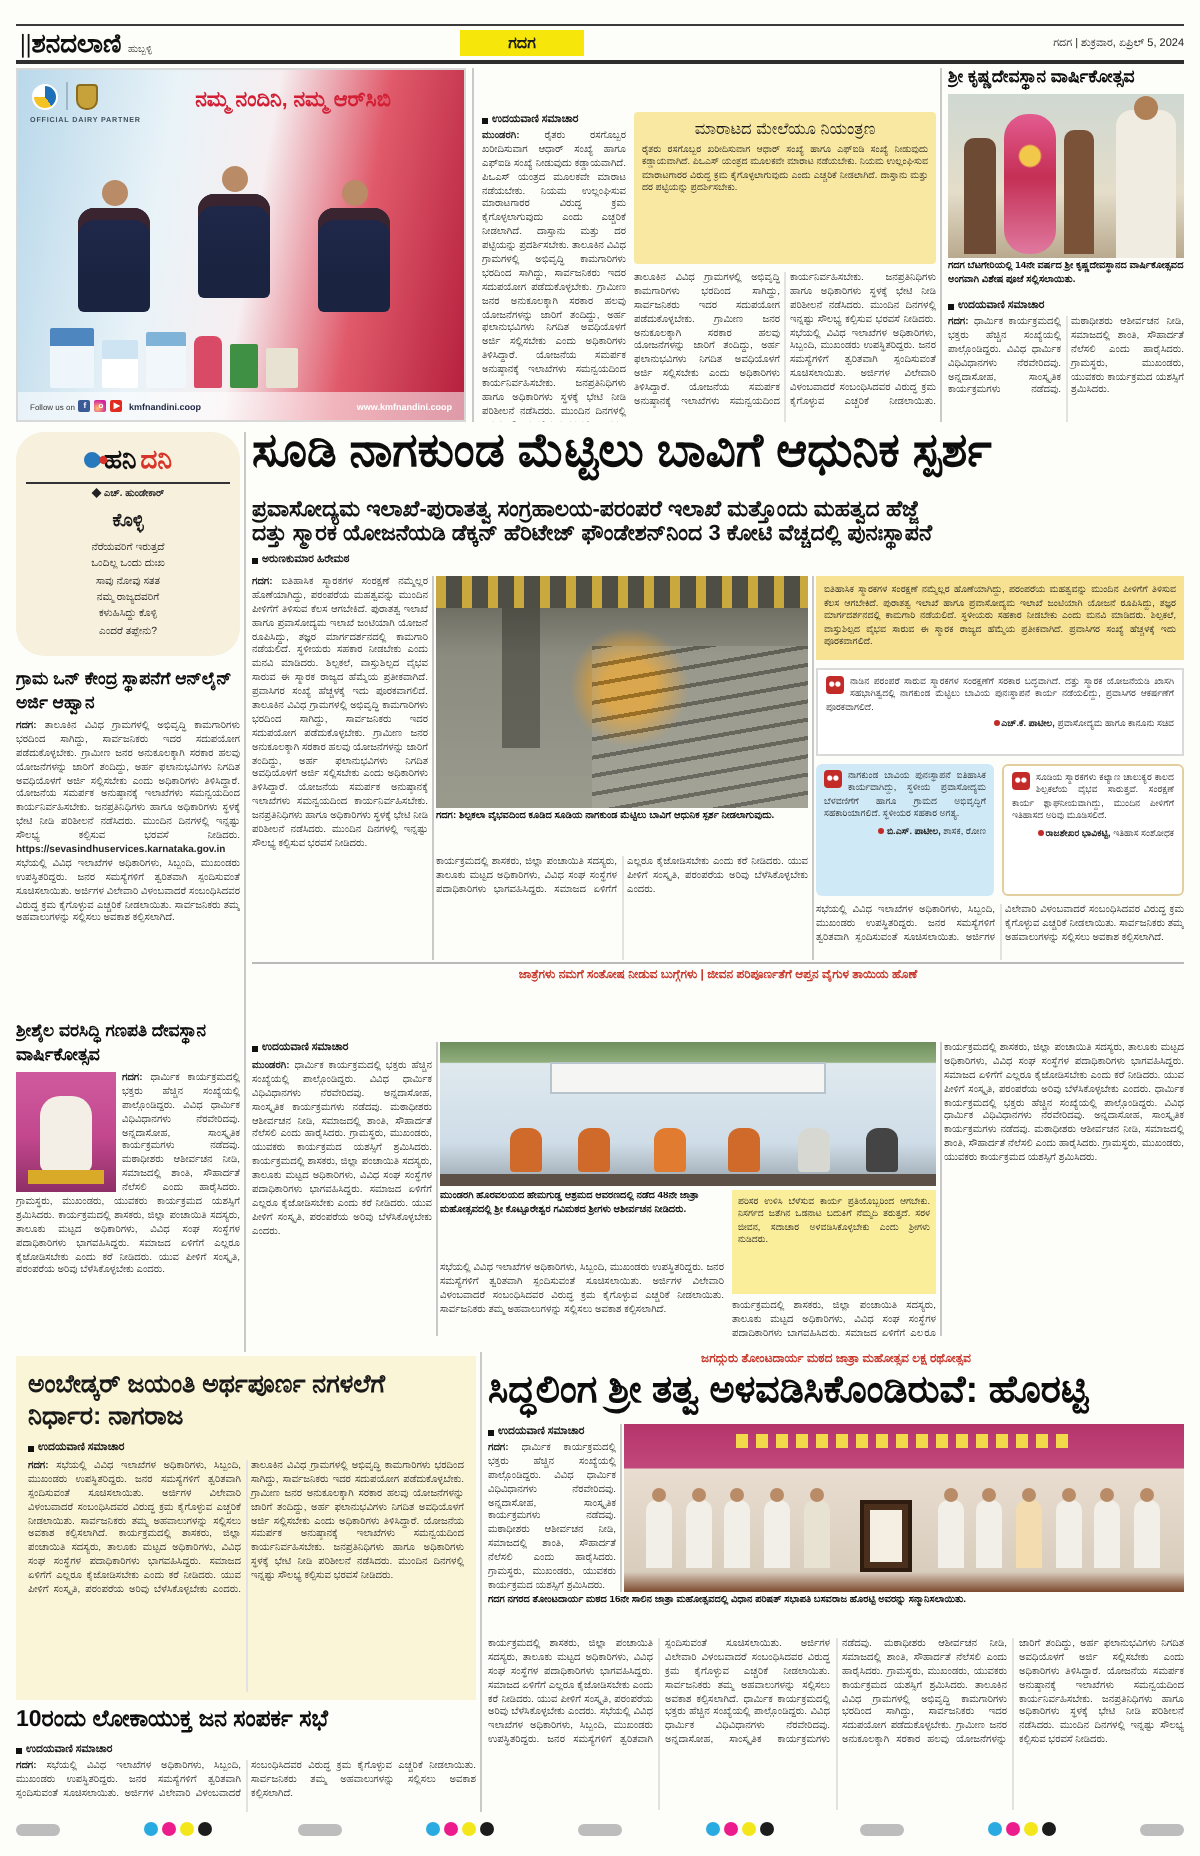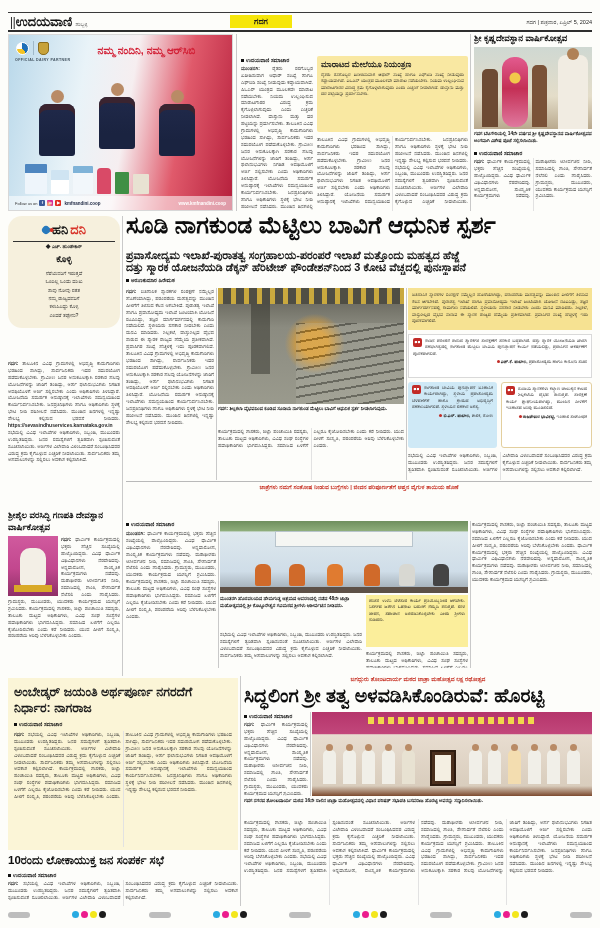--- a/index.html
+++ b/index.html
@@ -54,21 +54,21 @@
   .cols2{column-count:2;column-gap:5px;column-rule:1px solid #e2e2e2}
   .cols4{column-count:4;column-gap:6px;column-rule:1px solid #e2e2e2}
   .caption{font-size:4.9px;font-weight:bold;line-height:1.35;color:#101010;overflow:hidden}
   .kicker{font-size:6px;font-weight:bold;color:#c8372a;text-align:center;white-space:nowrap;overflow:hidden}
 
   
   .fert-head{left:241px;top:33px;width:227px;height:21px;font-size:15px;white-space:nowrap}
   .fert-byline{left:241px;top:57px;width:72px}
   .fert-col1{left:241px;top:65px;width:72px;height:146px}
   .fert-ybox{left:317px;top:56px;width:151px;height:76px;background:#f9e8a2;border-radius:2px;padding:4px;overflow:hidden}
-  .fert-ybox .t{font-size:8.2px;font-weight:bold;text-align:left;margin-bottom:2px}
+  .fert-ybox .t{font-size:8.2px;font-weight:normal;text-align:center;margin-bottom:2px}
   .fert-ybox .x{font-size:4.7px;line-height:1.38;text-align:justify}
   .fert-cols{left:317px;top:136px;width:151px;height:75px}
 
   
   .kri-head{left:474px;top:33px;width:118px;height:12px;font-size:8.6px;white-space:nowrap}
   .photo-krishna{left:474px;top:47px;width:118px;height:82px;overflow:hidden;background:linear-gradient(180deg,#cfd8d2 0%,#e4ddc9 60%,#b9a98e 100%)}
   .kri-figl{position:absolute;left:8px;top:22px;width:16px;height:58px;background:#6d4a33;border-radius:5px 5px 0 0}
   .kri-figl2{position:absolute;left:58px;top:18px;width:15px;height:62px;background:#7a5238;border-radius:5px 5px 0 0}
   .kri-idol{position:absolute;left:28px;top:10px;width:26px;height:70px;border-radius:12px;background:radial-gradient(circle at 50% 30%,#f2c84b 0 5px,transparent 6px),linear-gradient(180deg,#e35b8f 0%,#c42f55 45%,#e0799f 100%)}
   .kri-figr{position:absolute;right:4px;top:8px;width:30px;height:74px;background:#f1ece2;border-radius:8px 8px 0 0}
@@ -172,21 +172,21 @@
   .cmyk i{width:7px;height:7px;border-radius:50%;display:block}
   .dc{background:#29abe2}.dm{background:#ec1c8d}.dy{background:#f3e71c}.dk{background:#1c1c1c}
 </style>
 </head>
 <body>
 
 <div class="page">
 
   <div class="abs rule-top"></div>
   <div class="abs mast-logo">
-    <span>||</span><span>ಉದಯವಾಣಿ</span>
+    <span>||</span><span>ಶನದಲಾಣಿ</span>
     <span class="ed">ಹುಬ್ಬಳ್ಳಿ</span>
   </div>
   <div class="abs page-label">ಗದಗ</div>
   <div class="abs mast-date">ಗದಗ | ಶುಕ್ರವಾರ, ಏಪ್ರಿಲ್ 5, 2024</div>
   <div class="abs rule-bot"></div>
 
   <div class="abs ad">
     <div class="ad-logos">
       <div class="nandini-logo"></div>
       <div class="logo-sep"></div>
@@ -269,20 +269,21 @@
     <div class="hani-verse">
       <div>ನೆರೆಯವರಿಗೆ ಇರುತ್ತದೆ</div>
       <div>ಒಂದಿಲ್ಲ ಒಂದು ದುಃಖ</div>
       <div>ಸಾವು ನೋವು ಸತತ</div>
       <div>ನಮ್ಮ ರಾಜ್ಯದವರಿಗೆ</div>
       <div>ಕಳುಹಿಸಿದ್ದು ಕೊಳ್ಳಿ</div>
       <div>ಎಂದರೆ ತಪ್ಪೇನು?</div>
     </div>
   </div>
 
+  <div class="abs headline rail-head gramone-head">ಗ್ರಾಮ ಒನ್ ಕೇಂದ್ರ ಸ್ಥಾಪನೆಗೆ ಆನ್‌ಲೈನ್ ಅರ್ಜಿ ಆಹ್ವಾನ</div>
   <div class="abs body-text gramone-body">
     <span class="b">ಗದಗ:</span> <span>ತಾಲೂಕಿನ ವಿವಿಧ ಗ್ರಾಮಗಳಲ್ಲಿ ಅಭಿವೃದ್ಧಿ ಕಾಮಗಾರಿಗಳು ಭರದಿಂದ ಸಾಗಿದ್ದು, ಸಾರ್ವಜನಿಕರು ಇದರ ಸದುಪಯೋಗ ಪಡೆದುಕೊಳ್ಳಬೇಕು. ಗ್ರಾಮೀಣ ಜನರ ಅನುಕೂಲಕ್ಕಾಗಿ ಸರಕಾರ ಹಲವು ಯೋಜನೆಗಳನ್ನು ಜಾರಿಗೆ ತಂದಿದ್ದು, ಅರ್ಹ ಫಲಾನುಭವಿಗಳು ನಿಗದಿತ ಅವಧಿಯೊಳಗೆ ಅರ್ಜಿ ಸಲ್ಲಿಸಬೇಕು ಎಂದು ಅಧಿಕಾರಿಗಳು ತಿಳಿಸಿದ್ದಾರೆ. ಯೋಜನೆಯ ಸಮರ್ಪಕ ಅನುಷ್ಠಾನಕ್ಕೆ ಇಲಾಖೆಗಳು ಸಮನ್ವಯದಿಂದ ಕಾರ್ಯನಿರ್ವಹಿಸಬೇಕು. ಜನಪ್ರತಿನಿಧಿಗಳು ಹಾಗೂ ಅಧಿಕಾರಿಗಳು ಸ್ಥಳಕ್ಕೆ ಭೇಟಿ ನೀಡಿ ಪರಿಶೀಲನೆ ನಡೆಸಿದರು. ಮುಂದಿನ ದಿನಗಳಲ್ಲಿ ಇನ್ನಷ್ಟು ಸೌಲಭ್ಯ ಕಲ್ಪಿಸುವ ಭರವಸೆ ನೀಡಿದರು.</span> <span class="b">https://sevasindhuservices.karnataka.gov.in</span> <span>ಸಭೆಯಲ್ಲಿ ವಿವಿಧ ಇಲಾಖೆಗಳ ಅಧಿಕಾರಿಗಳು, ಸಿಬ್ಬಂದಿ, ಮುಖಂಡರು ಉಪಸ್ಥಿತರಿದ್ದರು. ಜನರ ಸಮಸ್ಯೆಗಳಿಗೆ ತ್ವರಿತವಾಗಿ ಸ್ಪಂದಿಸುವಂತೆ ಸೂಚಿಸಲಾಯಿತು. ಅರ್ಜಿಗಳ ವಿಲೇವಾರಿ ವಿಳಂಬವಾದರೆ ಸಂಬಂಧಿಸಿದವರ ವಿರುದ್ಧ ಕ್ರಮ ಕೈಗೊಳ್ಳುವ ಎಚ್ಚರಿಕೆ ನೀಡಲಾಯಿತು. ಸಾರ್ವಜನಿಕರು ತಮ್ಮ ಅಹವಾಲುಗಳನ್ನು ಸಲ್ಲಿಸಲು ಅವಕಾಶ ಕಲ್ಪಿಸಲಾಗಿದೆ.</span>
   </div>
 
   <div class="abs headline rail-head gana-head">ಶ್ರೀಶೈಲ ವರಸಿದ್ಧಿ ಗಣಪತಿ ದೇವಸ್ಥಾನ ವಾರ್ಷಿಕೋತ್ಸವ</div>
   <div class="abs body-text gana-body">
     <span class="photo-gana" style="display:block">
       <span class="gana-idol"></span>
       <span class="gana-base"></span>
     </span>
@@ -356,21 +357,21 @@
   <div class="abs gavi-ybox">ಪರಿಸರ ಉಳಿಸಿ ಬೆಳೆಸುವ ಕಾರ್ಯ ಪ್ರತಿಯೊಬ್ಬರಿಂದ ಆಗಬೇಕು. ನಿಸರ್ಗದ ಜತೆಗಿನ ಒಡನಾಟ ಬದುಕಿಗೆ ನೆಮ್ಮದಿ ತರುತ್ತದೆ. ಸರಳ ಜೀವನ, ಸದಾಚಾರ ಅಳವಡಿಸಿಕೊಳ್ಳಬೇಕು ಎಂದು ಶ್ರೀಗಳು ನುಡಿದರು.</div>
   <div class="abs body-text gavi-bottom"><span>ಸಭೆಯಲ್ಲಿ ವಿವಿಧ ಇಲಾಖೆಗಳ ಅಧಿಕಾರಿಗಳು, ಸಿಬ್ಬಂದಿ, ಮುಖಂಡರು ಉಪಸ್ಥಿತರಿದ್ದರು. ಜನರ ಸಮಸ್ಯೆಗಳಿಗೆ ತ್ವರಿತವಾಗಿ ಸ್ಪಂದಿಸುವಂತೆ ಸೂಚಿಸಲಾಯಿತು. ಅರ್ಜಿಗಳ ವಿಲೇವಾರಿ ವಿಳಂಬವಾದರೆ ಸಂಬಂಧಿಸಿದವರ ವಿರುದ್ಧ ಕ್ರಮ ಕೈಗೊಳ್ಳುವ ಎಚ್ಚರಿಕೆ ನೀಡಲಾಯಿತು. ಸಾರ್ವಜನಿಕರು ತಮ್ಮ ಅಹವಾಲುಗಳನ್ನು ಸಲ್ಲಿಸಲು ಅವಕಾಶ ಕಲ್ಪಿಸಲಾಗಿದೆ.</span></div>
   <div class="abs body-text gavi-bottom2"><span>ಕಾರ್ಯಕ್ರಮದಲ್ಲಿ ಶಾಸಕರು, ಜಿಲ್ಲಾ ಪಂಚಾಯಿತಿ ಸದಸ್ಯರು, ತಾಲೂಕು ಮಟ್ಟದ ಅಧಿಕಾರಿಗಳು, ವಿವಿಧ ಸಂಘ ಸಂಸ್ಥೆಗಳ ಪದಾಧಿಕಾರಿಗಳು ಭಾಗವಹಿಸಿದ್ದರು. ಸಮಾಜದ ಏಳಿಗೆಗೆ ಎಲ್ಲರೂ ಕೈಜೋಡಿಸಬೇಕು ಎಂದು ಕರೆ ನೀಡಿದರು. ಯುವ ಪೀಳಿಗೆ ಸಂಸ್ಕೃತಿ, ಪರಂಪರೆಯ ಅರಿವು ಬೆಳೆಸಿಕೊಳ್ಳಬೇಕು ಎಂದರು.</span></div>
   <div class="abs body-text gavi-rcol">
     <span>ಕಾರ್ಯಕ್ರಮದಲ್ಲಿ ಶಾಸಕರು, ಜಿಲ್ಲಾ ಪಂಚಾಯಿತಿ ಸದಸ್ಯರು, ತಾಲೂಕು ಮಟ್ಟದ ಅಧಿಕಾರಿಗಳು, ವಿವಿಧ ಸಂಘ ಸಂಸ್ಥೆಗಳ ಪದಾಧಿಕಾರಿಗಳು ಭಾಗವಹಿಸಿದ್ದರು. ಸಮಾಜದ ಏಳಿಗೆಗೆ ಎಲ್ಲರೂ ಕೈಜೋಡಿಸಬೇಕು ಎಂದು ಕರೆ ನೀಡಿದರು. ಯುವ ಪೀಳಿಗೆ ಸಂಸ್ಕೃತಿ, ಪರಂಪರೆಯ ಅರಿವು ಬೆಳೆಸಿಕೊಳ್ಳಬೇಕು ಎಂದರು.</span> <span>ಧಾರ್ಮಿಕ ಕಾರ್ಯಕ್ರಮದಲ್ಲಿ ಭಕ್ತರು ಹೆಚ್ಚಿನ ಸಂಖ್ಯೆಯಲ್ಲಿ ಪಾಲ್ಗೊಂಡಿದ್ದರು. ವಿವಿಧ ಧಾರ್ಮಿಕ ವಿಧಿವಿಧಾನಗಳು ನೆರವೇರಿದವು. ಅನ್ನದಾಸೋಹ, ಸಾಂಸ್ಕೃತಿಕ ಕಾರ್ಯಕ್ರಮಗಳು ನಡೆದವು. ಮಠಾಧೀಶರು ಆಶೀರ್ವಚನ ನೀಡಿ, ಸಮಾಜದಲ್ಲಿ ಶಾಂತಿ, ಸೌಹಾರ್ದತೆ ನೆಲೆಸಲಿ ಎಂದು ಹಾರೈಸಿದರು. ಗ್ರಾಮಸ್ಥರು, ಮುಖಂಡರು, ಯುವಕರು ಕಾರ್ಯಕ್ರಮದ ಯಶಸ್ಸಿಗೆ ಶ್ರಮಿಸಿದರು.</span>
   </div>
   <div class="vline" style="left:218px;top:521px;height:147px"></div>
   <div class="vline" style="left:470px;top:521px;height:147px"></div>
 
   <div class="abs amb-box">
-    <div class="amb-head">ಅಂಬೇಡ್ಕರ್ ಜಯಂತಿ ಅರ್ಥಪೂರ್ಣ ನಗರದೆಗೆ ನಿರ್ಧಾರ: ನಾಗರಾಜ</div>
+    <div class="amb-head">ಅಂಬೇಡ್ಕರ್ ಜಯಂತಿ ಅರ್ಥಪೂರ್ಣ ನಗಳಲೆಗೆ ನಿರ್ಧಾರ: ನಾಗರಾಜ</div>
     <div class="byline amb-byline">
         <span class="sq"></span>
         <span>ಉದಯವಾಣಿ ಸಮಾಚಾರ</span>
       </div>
     <div class="body-text cols2 amb-body">
       <span class="b">ಗದಗ:</span> <span>ಸಭೆಯಲ್ಲಿ ವಿವಿಧ ಇಲಾಖೆಗಳ ಅಧಿಕಾರಿಗಳು, ಸಿಬ್ಬಂದಿ, ಮುಖಂಡರು ಉಪಸ್ಥಿತರಿದ್ದರು. ಜನರ ಸಮಸ್ಯೆಗಳಿಗೆ ತ್ವರಿತವಾಗಿ ಸ್ಪಂದಿಸುವಂತೆ ಸೂಚಿಸಲಾಯಿತು. ಅರ್ಜಿಗಳ ವಿಲೇವಾರಿ ವಿಳಂಬವಾದರೆ ಸಂಬಂಧಿಸಿದವರ ವಿರುದ್ಧ ಕ್ರಮ ಕೈಗೊಳ್ಳುವ ಎಚ್ಚರಿಕೆ ನೀಡಲಾಯಿತು. ಸಾರ್ವಜನಿಕರು ತಮ್ಮ ಅಹವಾಲುಗಳನ್ನು ಸಲ್ಲಿಸಲು ಅವಕಾಶ ಕಲ್ಪಿಸಲಾಗಿದೆ.</span> <span>ಕಾರ್ಯಕ್ರಮದಲ್ಲಿ ಶಾಸಕರು, ಜಿಲ್ಲಾ ಪಂಚಾಯಿತಿ ಸದಸ್ಯರು, ತಾಲೂಕು ಮಟ್ಟದ ಅಧಿಕಾರಿಗಳು, ವಿವಿಧ ಸಂಘ ಸಂಸ್ಥೆಗಳ ಪದಾಧಿಕಾರಿಗಳು ಭಾಗವಹಿಸಿದ್ದರು. ಸಮಾಜದ ಏಳಿಗೆಗೆ ಎಲ್ಲರೂ ಕೈಜೋಡಿಸಬೇಕು ಎಂದು ಕರೆ ನೀಡಿದರು. ಯುವ ಪೀಳಿಗೆ ಸಂಸ್ಕೃತಿ, ಪರಂಪರೆಯ ಅರಿವು ಬೆಳೆಸಿಕೊಳ್ಳಬೇಕು ಎಂದರು.</span> <span>ತಾಲೂಕಿನ ವಿವಿಧ ಗ್ರಾಮಗಳಲ್ಲಿ ಅಭಿವೃದ್ಧಿ ಕಾಮಗಾರಿಗಳು ಭರದಿಂದ ಸಾಗಿದ್ದು, ಸಾರ್ವಜನಿಕರು ಇದರ ಸದುಪಯೋಗ ಪಡೆದುಕೊಳ್ಳಬೇಕು. ಗ್ರಾಮೀಣ ಜನರ ಅನುಕೂಲಕ್ಕಾಗಿ ಸರಕಾರ ಹಲವು ಯೋಜನೆಗಳನ್ನು ಜಾರಿಗೆ ತಂದಿದ್ದು, ಅರ್ಹ ಫಲಾನುಭವಿಗಳು ನಿಗದಿತ ಅವಧಿಯೊಳಗೆ ಅರ್ಜಿ ಸಲ್ಲಿಸಬೇಕು ಎಂದು ಅಧಿಕಾರಿಗಳು ತಿಳಿಸಿದ್ದಾರೆ. ಯೋಜನೆಯ ಸಮರ್ಪಕ ಅನುಷ್ಠಾನಕ್ಕೆ ಇಲಾಖೆಗಳು ಸಮನ್ವಯದಿಂದ ಕಾರ್ಯನಿರ್ವಹಿಸಬೇಕು. ಜನಪ್ರತಿನಿಧಿಗಳು ಹಾಗೂ ಅಧಿಕಾರಿಗಳು ಸ್ಥಳಕ್ಕೆ ಭೇಟಿ ನೀಡಿ ಪರಿಶೀಲನೆ ನಡೆಸಿದರು. ಮುಂದಿನ ದಿನಗಳಲ್ಲಿ ಇನ್ನಷ್ಟು ಸೌಲಭ್ಯ ಕಲ್ಪಿಸುವ ಭರವಸೆ ನೀಡಿದರು.</span>
     </div>
   </div>
 
   <div class="abs headline lok-head">10ರಂದು ಲೋಕಾಯುಕ್ತ ಜನ ಸಂಪರ್ಕ ಸಭೆ</div>

